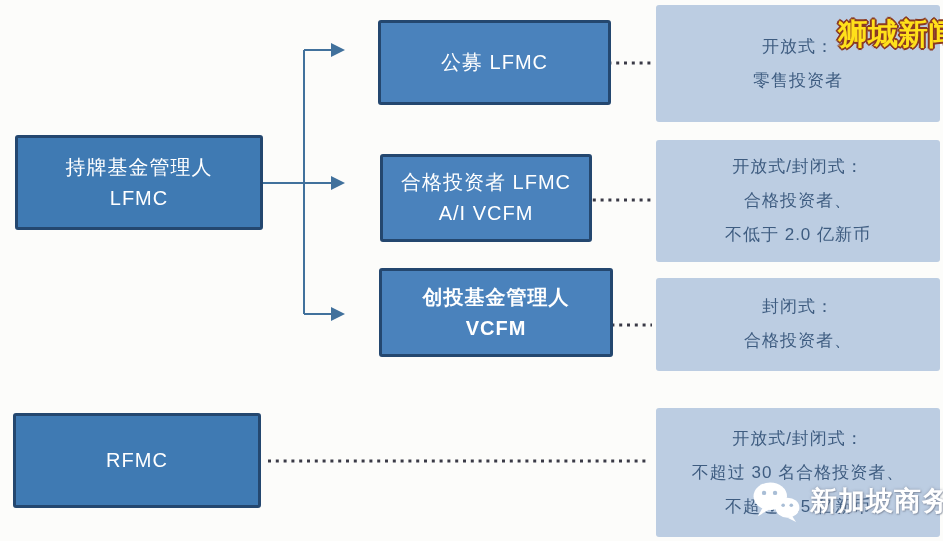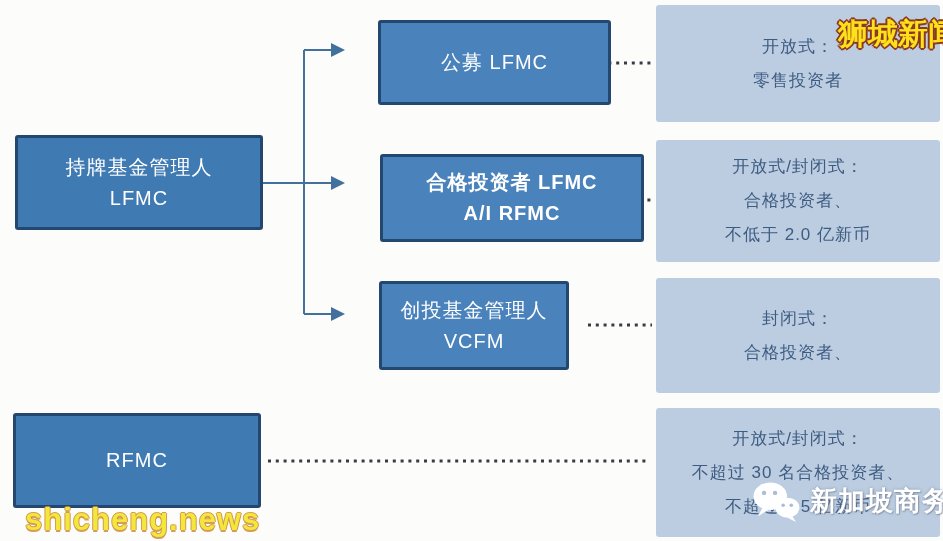--- a/index.html
+++ b/index.html
@@ -22,25 +22,25 @@
   .node-mid{ background:var(--mid-box,#4A82BC);margin-left:33px; }
   .node-light{
     background:var(--light-box,#BCCDE2);
     color:var(--light-text,#3E5C80);
     font-size:17px; line-height:34px; letter-spacing:1px;
   }
   
   .p-lfmc{ left:15px;  top:135px; width:248px; height:95px; }
   .p-rfmc{ left:13px;  top:413px; width:248px; height:95px; }
   .p-m1  { left:345px; top:20px;  width:233px; height:85px; }
-  .p-m2  { left:347px; top:154px; width:264px; height:88px;font-weight:bold; }
-  .p-m3  { left:346px; top:281px; width:190px; height:89px; }
+  .p-m2  { left:347px; top:154px; width:212px; height:88px; }
+  .p-m3  { left:346px; top:268px; width:234px; height:89px;font-weight:bold; }
   .p-r1  { left:656px; top:5px;   width:284px; height:117px; }
   .p-r2  { left:656px; top:140px; width:284px; height:122px; }
-  .p-r3  { left:656px; top:278px; width:284px; height:115px; }
+  .p-r3  { left:656px; top:278px; width:284px; height:93px;font-family:Liberation Mono, monospace; }
   .p-r4  { left:656px; top:408px; width:284px; height:129px; }
   
   .wires{ position:absolute; left:0; top:0; }
   .wires .solid{ stroke:var(--connector,#41719C); stroke-width:2; fill:none; }
   .wires .head{ fill:var(--connector,#41719C); stroke:none; }
   .wires .dotted{ stroke:var(--dot-line,#3A3A46); stroke-width:3; fill:none;
                   stroke-dasharray:3 4.8; }
   
   .wm{ position:absolute; white-space:nowrap;margin-left:17px; }
   .wm-lion{
@@ -93,21 +93,21 @@
   </div>
   <div class="node node-dark p-rfmc">
     <span>RFMC</span>
   </div>
 
   <div class="node node-dark node-mid p-m1">
     <span>公募 LFMC</span>
   </div>
   <div class="node node-dark node-mid p-m2">
     <span>合格投资者 LFMC</span>
-    <span>A/I RFMC</span>
+    <span>A/I VCFM</span>
   </div>
   <div class="node node-dark node-mid p-m3">
     <span>创投基金管理人</span>
     <span>VCFM</span>
   </div>
 
   <div class="node node-light p-r1">
     <span>开放式：</span>
     <span>零售投资者</span>
   </div>
@@ -120,21 +120,20 @@
     <span>封闭式：</span>
     <span>合格投资者、</span>
   </div>
   <div class="node node-light p-r4">
     <span>开放式/封闭式：</span>
     <span>不超过 30 名合格投资者、</span>
     <span>不超过 2.5 亿新币</span>
   </div>
 
   <div class="wm wm-lion">狮城新闻</div>
-  <div class="wm wm-shicheng">shicheng.news</div>
   <div class="wm wm-wechat">
     <span>
       <svg width="50" height="42" viewBox="0 0 52 44">
         <ellipse cx="20" cy="17" rx="17.5" ry="14.5" fill="#ffffff"></ellipse>
         <path d="M12 29 L7 38 L19 31 Z" fill="#ffffff"></path>
         <circle cx="13.5" cy="13.5" r="2.3" fill="#A9BED6"></circle>
         <circle cx="25" cy="13.5" r="2.3" fill="#A9BED6"></circle>
         <ellipse cx="38" cy="29" rx="12.5" ry="10.5" fill="#ffffff"></ellipse>
         <path d="M43 38 L47 44 L38 39.5 Z" fill="#ffffff"></path>
         <circle cx="33.5" cy="26.5" r="1.9" fill="#A9BED6"></circle>

